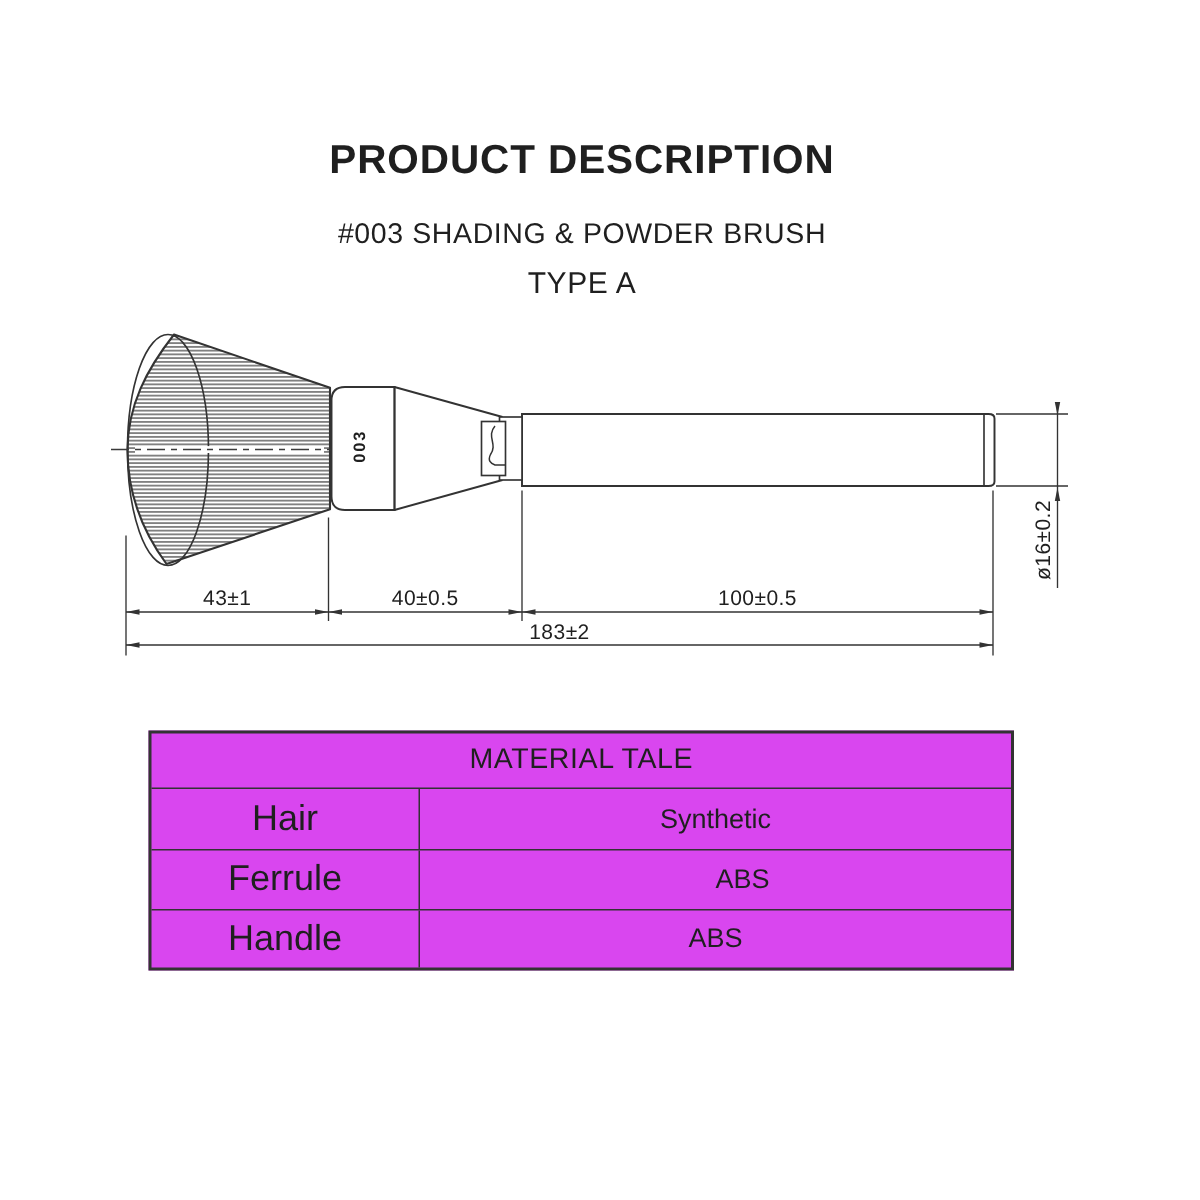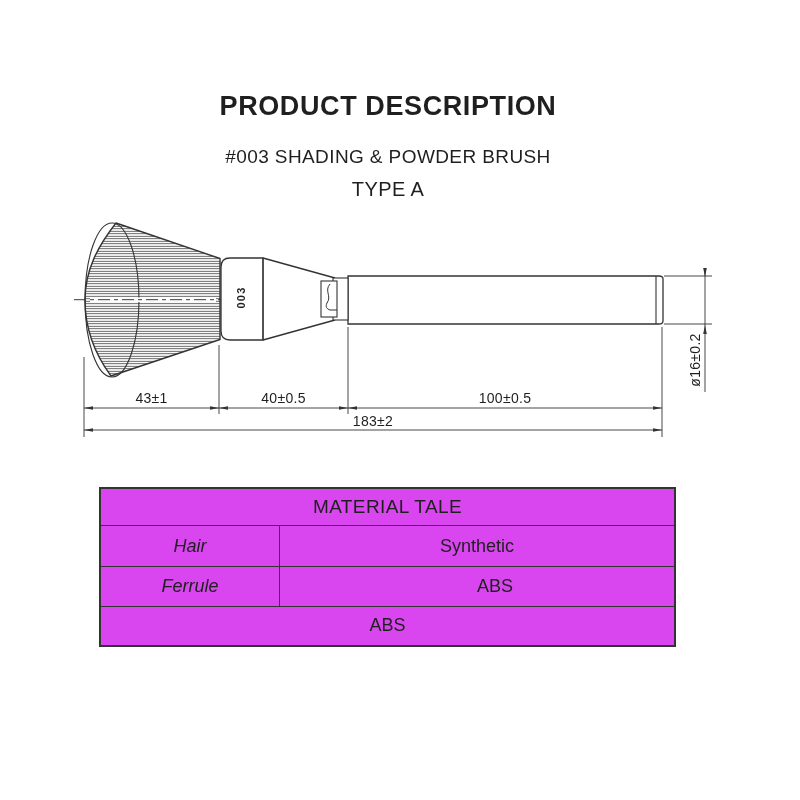--- a/index.html
+++ b/index.html
@@ -23,21 +23,21 @@
     height:36px;border-bottom:1.5px solid #333;
     display:flex;align-items:center;justify-content:center;
     font-size:19px;letter-spacing:0.4px;
   }
   .mt-row{display:flex;border-bottom:1.5px solid #333;}
   .mt-row.r1{height:40px;}
   .mt-row.r2{height:38.5px;gap:36px;}
   .mt-row.r3{height:38.5px;border-bottom:none;}
   .mt-part{
     width:179px;border-right:1.5px solid #333;box-sizing:border-box;
-    display:flex;align-items:center;justify-content:center;font-size:18px;font-style:italic;
+    display:flex;align-items:center;justify-content:center;font-size:24px;
   }
   .mt-material{flex:1;display:flex;align-items:center;justify-content:center;font-size:18px;}
 </style>
 </head>
 <body>
 
 <div class="center-wrap doc-title">PRODUCT DESCRIPTION</div>
 <div class="center-wrap doc-subtitle">#003 SHADING &amp; POWDER BRUSH</div>
 <div class="center-wrap doc-type">TYPE A</div>
 
@@ -107,15 +107,16 @@
   <div class="mt-header">MATERIAL TALE</div>
   <div class="mt-row r1">
     <div class="mt-part">Hair</div>
     <div class="mt-material">Synthetic</div>
   </div>
   <div class="mt-row r2">
     <div class="mt-part">Ferrule</div>
     <div class="mt-material">ABS</div>
   </div>
   <div class="mt-row r3">
+    <div class="mt-part">Handle</div>
     <div class="mt-material">ABS</div>
   </div>
 </div>
 
 </body></html>

